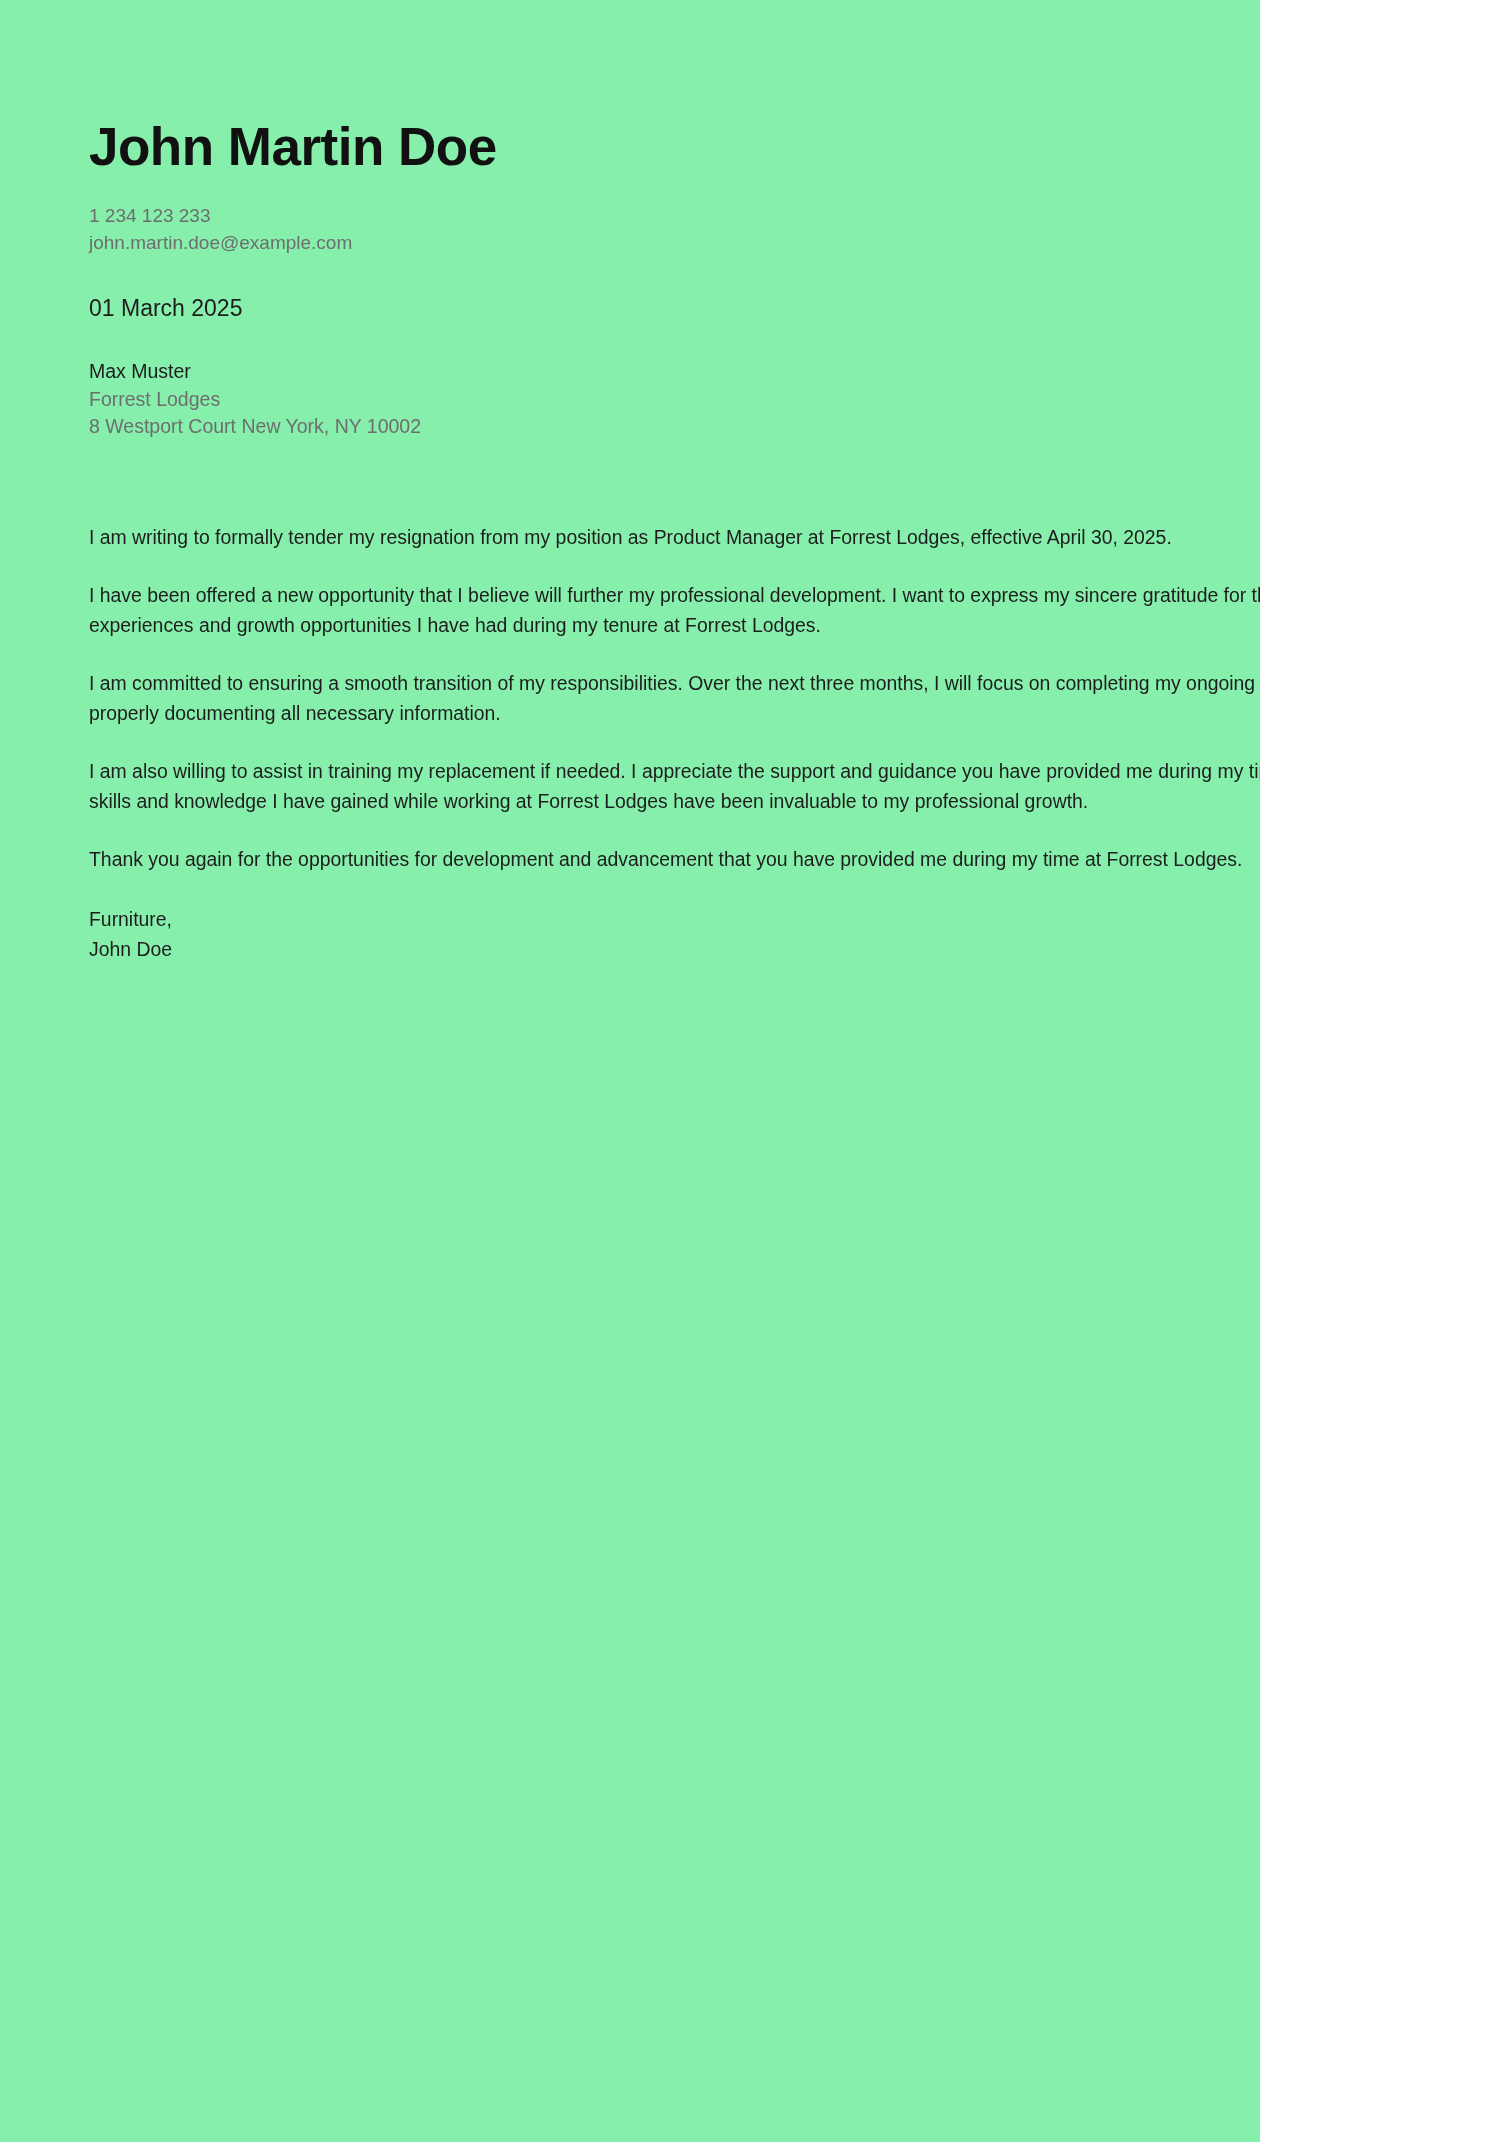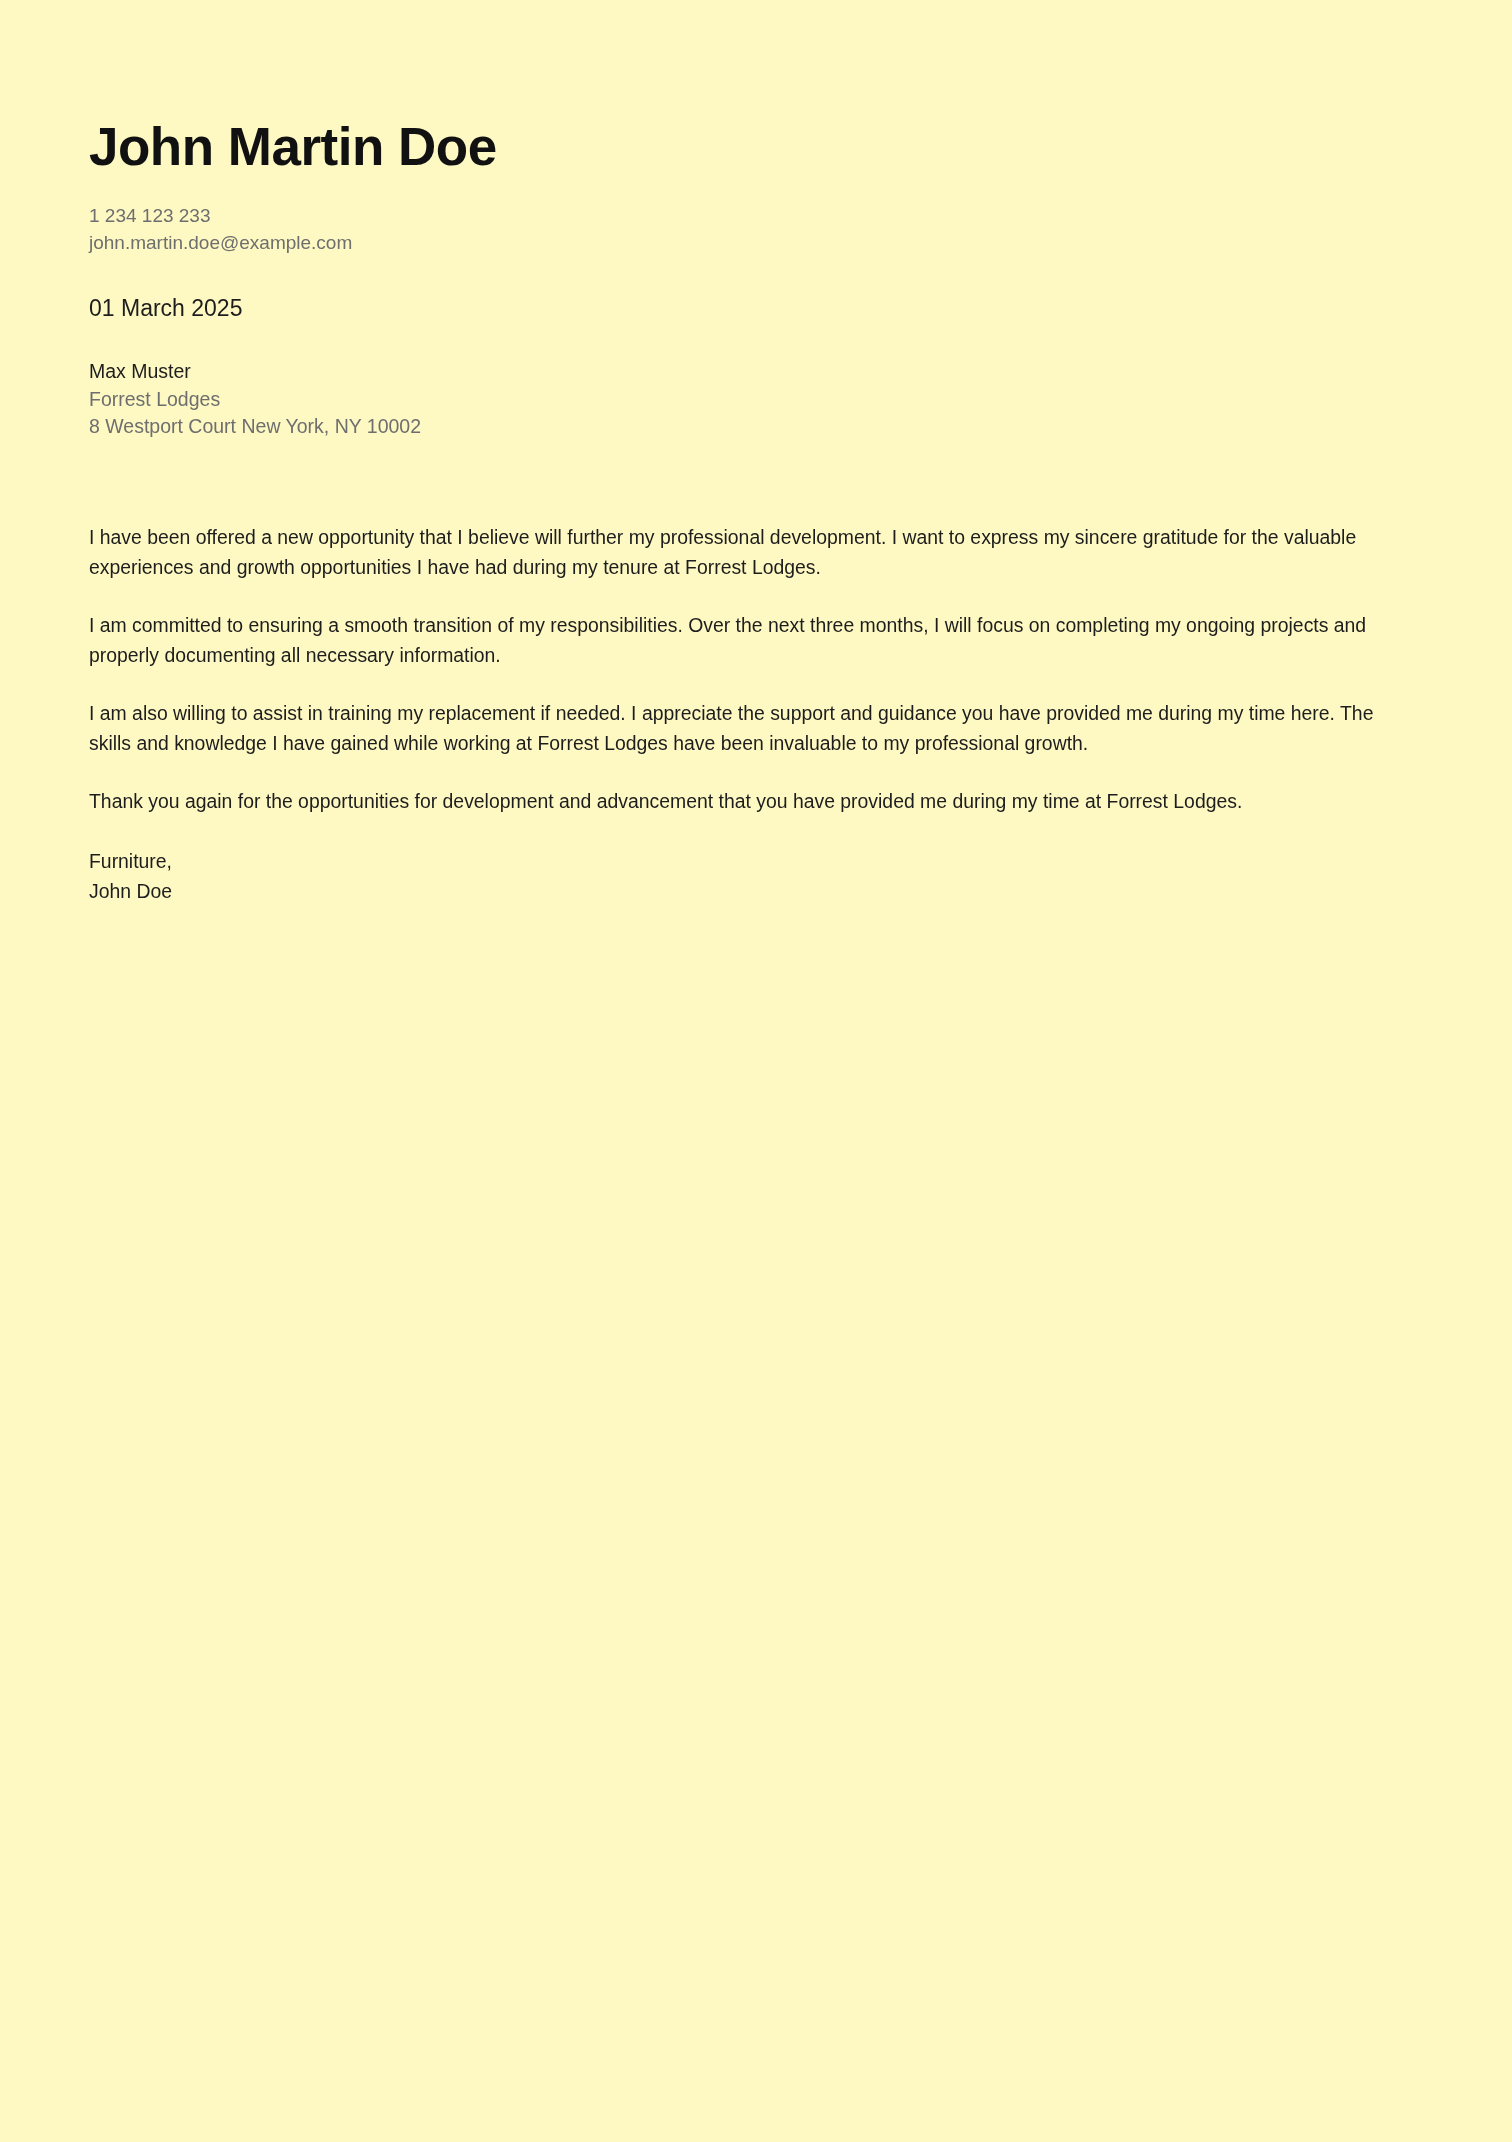--- a/index.html
+++ b/index.html
@@ -7,23 +7,23 @@
     padding: 0;
     background: #ffffff;
   }
   body {
     width: 1512px;
     height: 2142px;
     font-family: "Liberation Sans", sans-serif;
     -webkit-font-smoothing: antialiased;
   }
   .page {
-    width: 1512px;
+    width: 1260px;
     height: 2142px;
-    background: #fef9c3;
+    background: #86efac;
     box-sizing: border-box;
     padding: 0;
     position: relative;
     overflow: hidden;
   }
   .content {
     position: absolute;
     left: 89px;
     top: 0;
     width: 1312px;
@@ -118,20 +118,21 @@
 
     <div class="date-line">01 March 2025</div>
 
     <div class="recipient-block">
       <div class="recipient-name">Max Muster</div>
       <div class="recipient-line">Forrest Lodges</div>
       <div class="recipient-line">8 Westport Court New York, NY 10002</div>
     </div>
 
     <div class="letter-body">
+      <p class="body-paragraph">I am writing to formally tender my resignation from my position as Product Manager at Forrest Lodges, effective April 30, 2025.</p>
       <p class="body-paragraph">I have been offered a new opportunity that I believe will further my professional development. I want to express my sincere gratitude for the valuable experiences and growth opportunities I have had during my tenure at Forrest Lodges.</p>
       <p class="body-paragraph">I am committed to ensuring a smooth transition of my responsibilities. Over the next three months, I will focus on completing my ongoing projects and properly documenting all necessary information.</p>
       <p class="body-paragraph">I am also willing to assist in training my replacement if needed. I appreciate the support and guidance you have provided me during my time here. The skills and knowledge I have gained while working at Forrest Lodges have been invaluable to my professional growth.</p>
       <p class="body-paragraph">Thank you again for the opportunities for development and advancement that you have provided me during my time at Forrest Lodges.</p>
     </div>
 
     <div class="signature-block">
       <div class="signature-line">Furniture,</div>
       <div class="signature-line">John Doe</div>
     </div>

